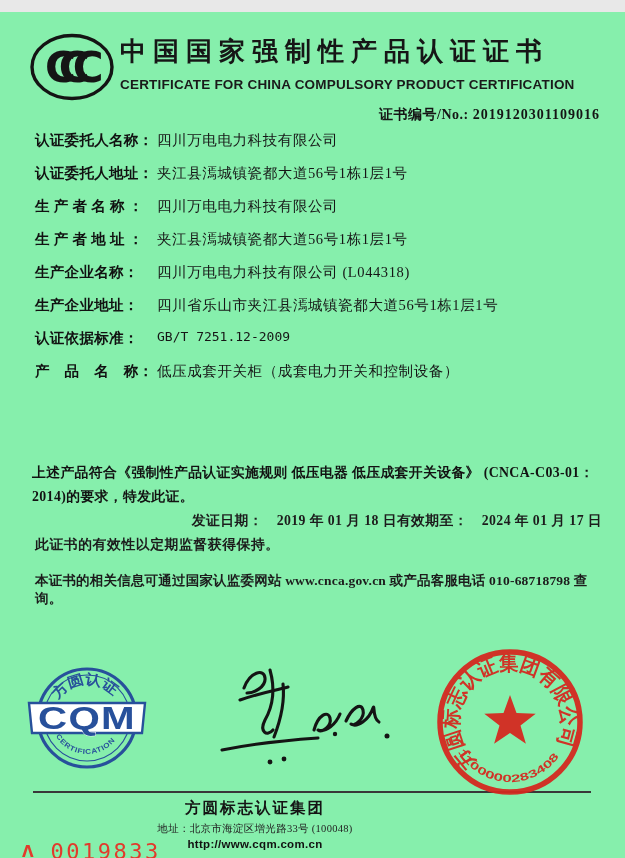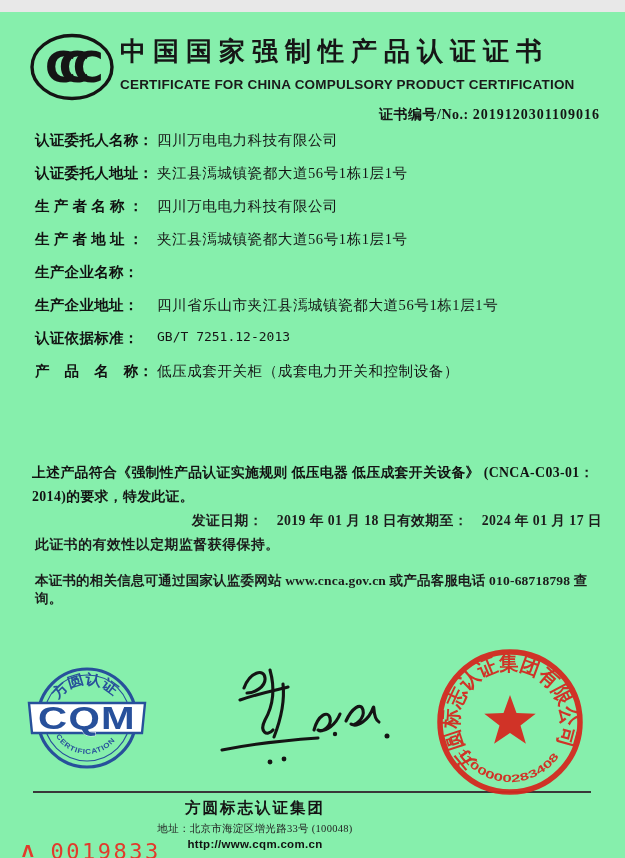--- a/index.html
+++ b/index.html
@@ -99,28 +99,29 @@
     <div class="frow">
       <span class="flabel">生 产 者 名 称 ：</span>
       <span class="fvalue">四川万电电力科技有限公司</span>
     </div>
     <div class="frow">
       <span class="flabel">生 产 者 地 址 ：</span>
       <span class="fvalue">夹江县漹城镇瓷都大道56号1栋1层1号</span>
     </div>
     <div class="frow">
       <span class="flabel">生产企业名称：</span>
+      <span class="fvalue">四川万电电力科技有限公司 (L044318)</span>
     </div>
     <div class="frow">
       <span class="flabel">生产企业地址：</span>
       <span class="fvalue">四川省乐山市夹江县漹城镇瓷都大道56号1栋1层1号</span>
     </div>
     <div class="frow latin">
       <span class="flabel">认证依据标准：</span>
-      <span class="fvalue">GB/T 7251.12-2013</span>
+      <span class="fvalue">GB/T 7251.12-2009</span>
     </div>
     <div class="frow">
       <span class="flabel">产　品　名　称：</span>
       <span class="fvalue">低压成套开关柜（成套电力开关和控制设备）</span>
     </div>
   </div>
 
   <div class="statement">上述产品符合《强制性产品认证实施规则 低压电器 低压成套开关设备》 (CNCA-C03-01：2014)的要求，特发此证。</div>
 
   <div class="dates">

